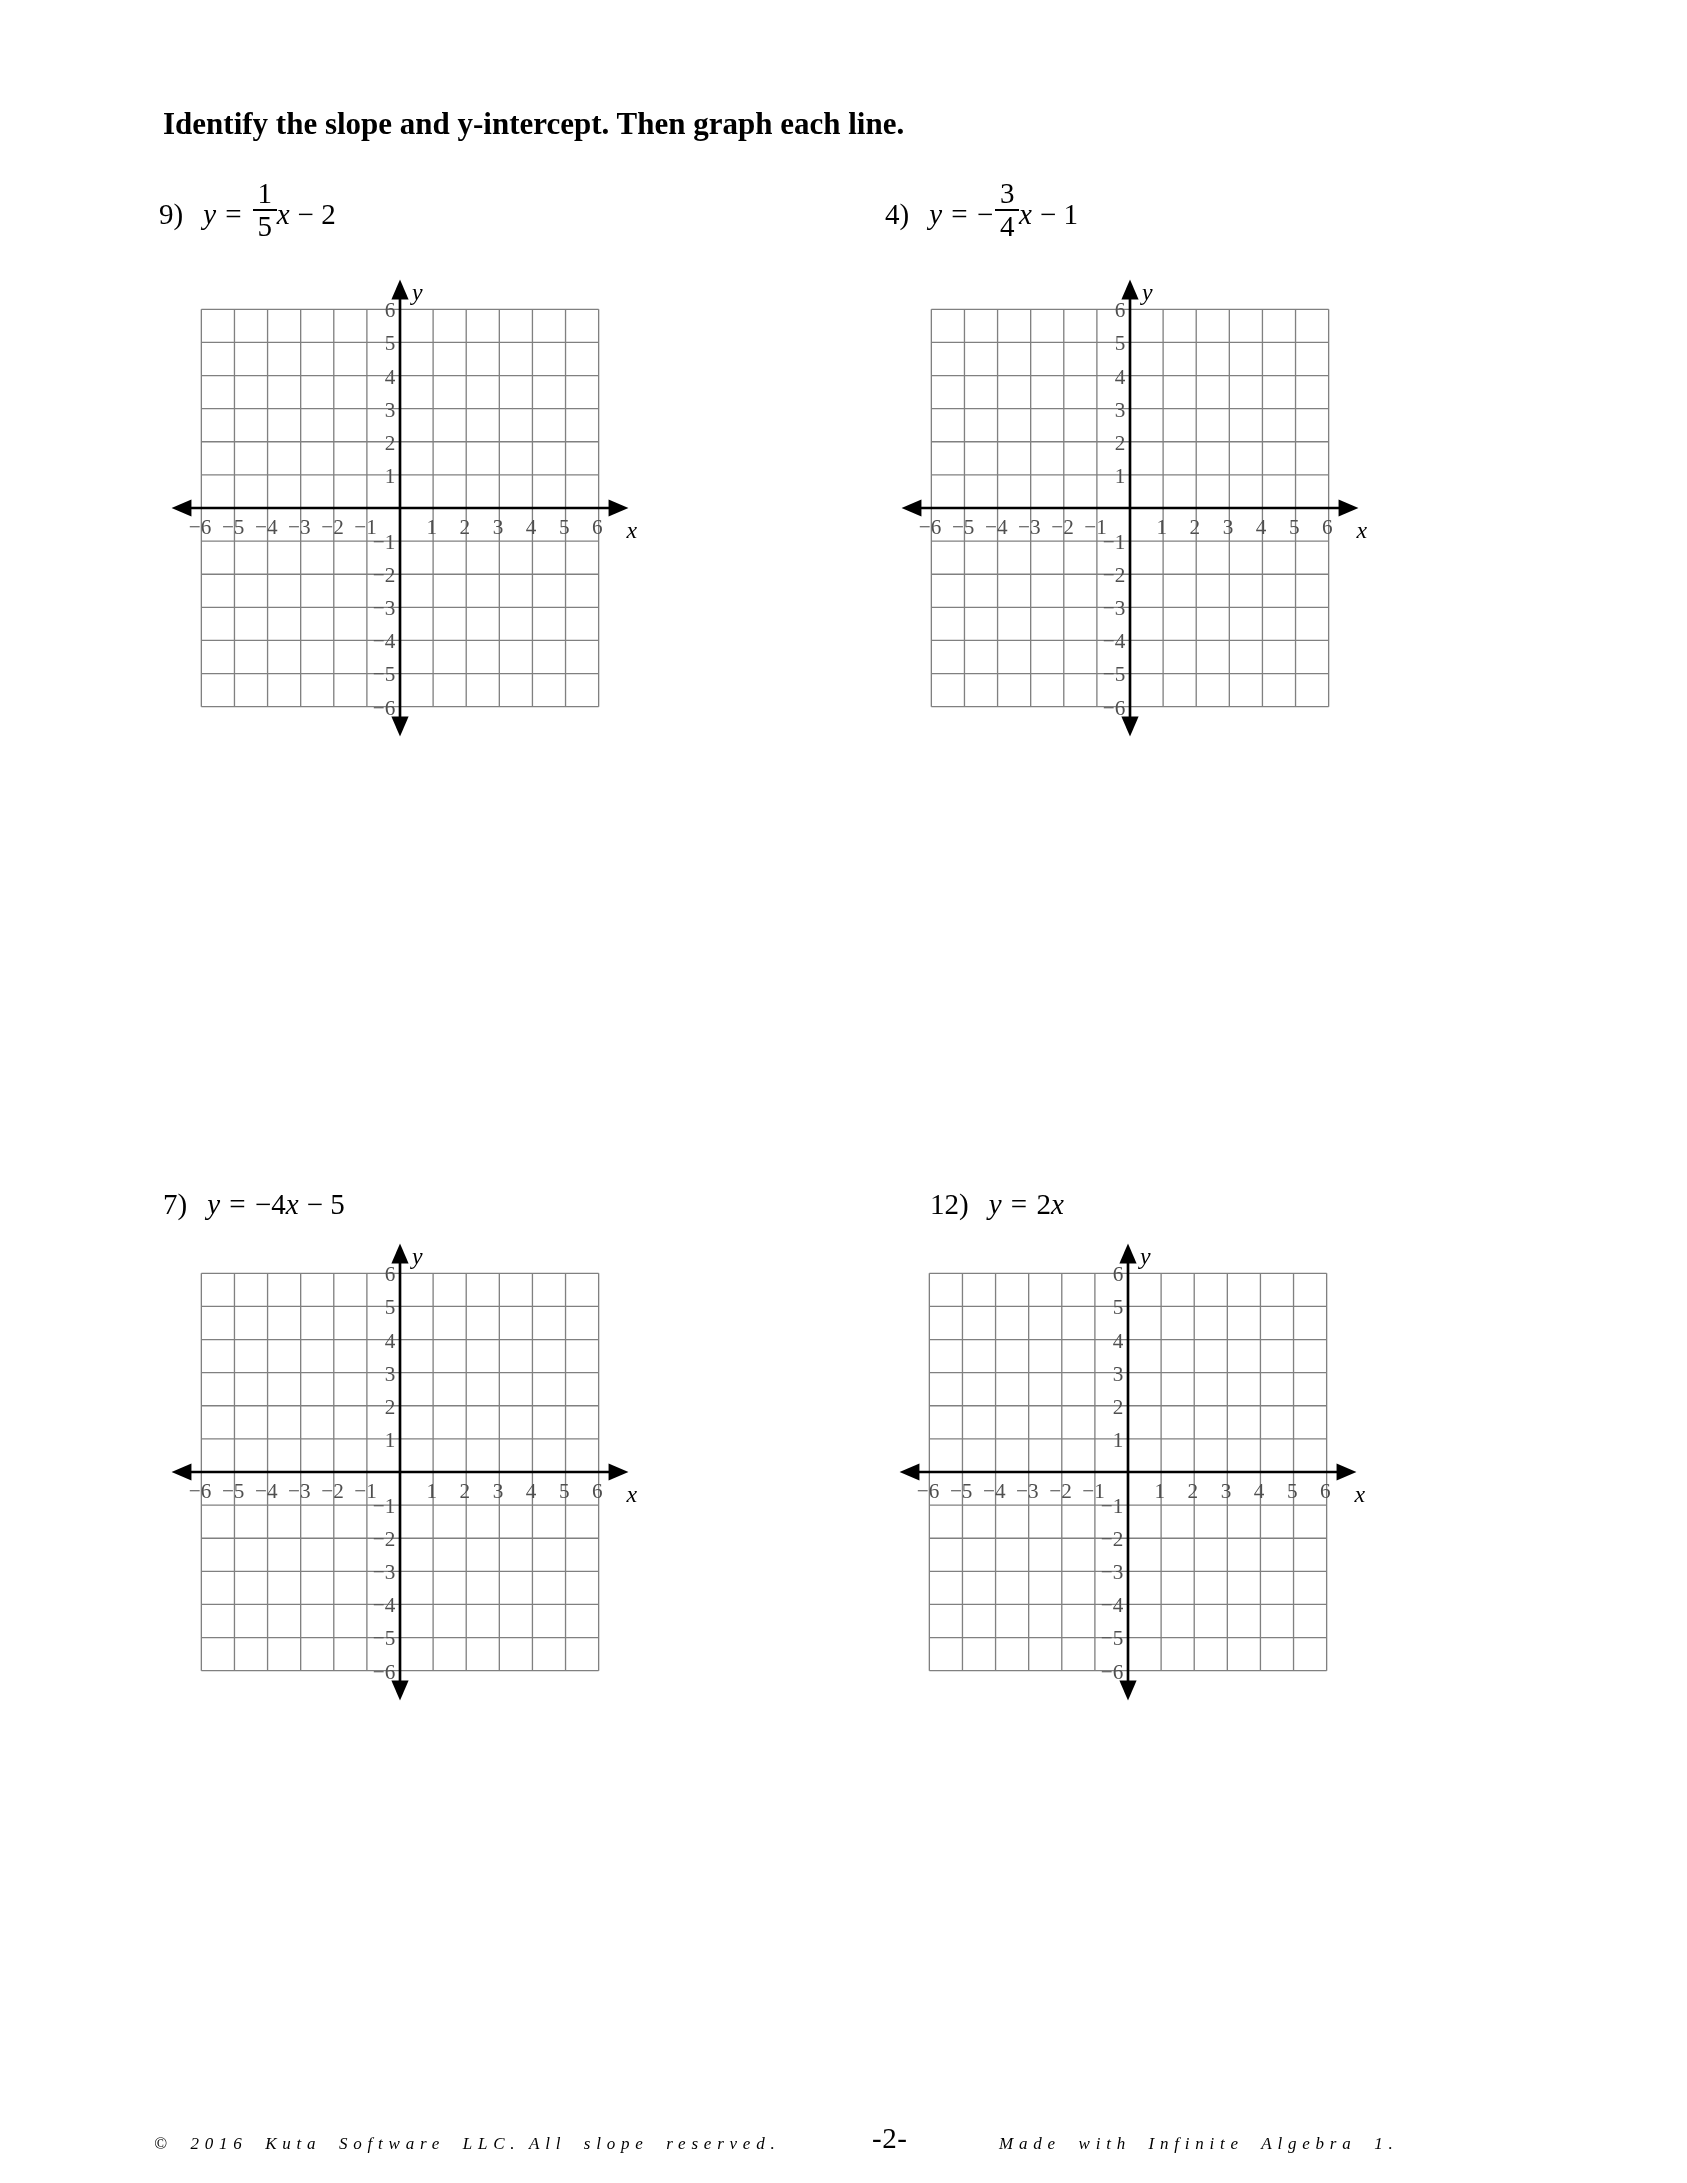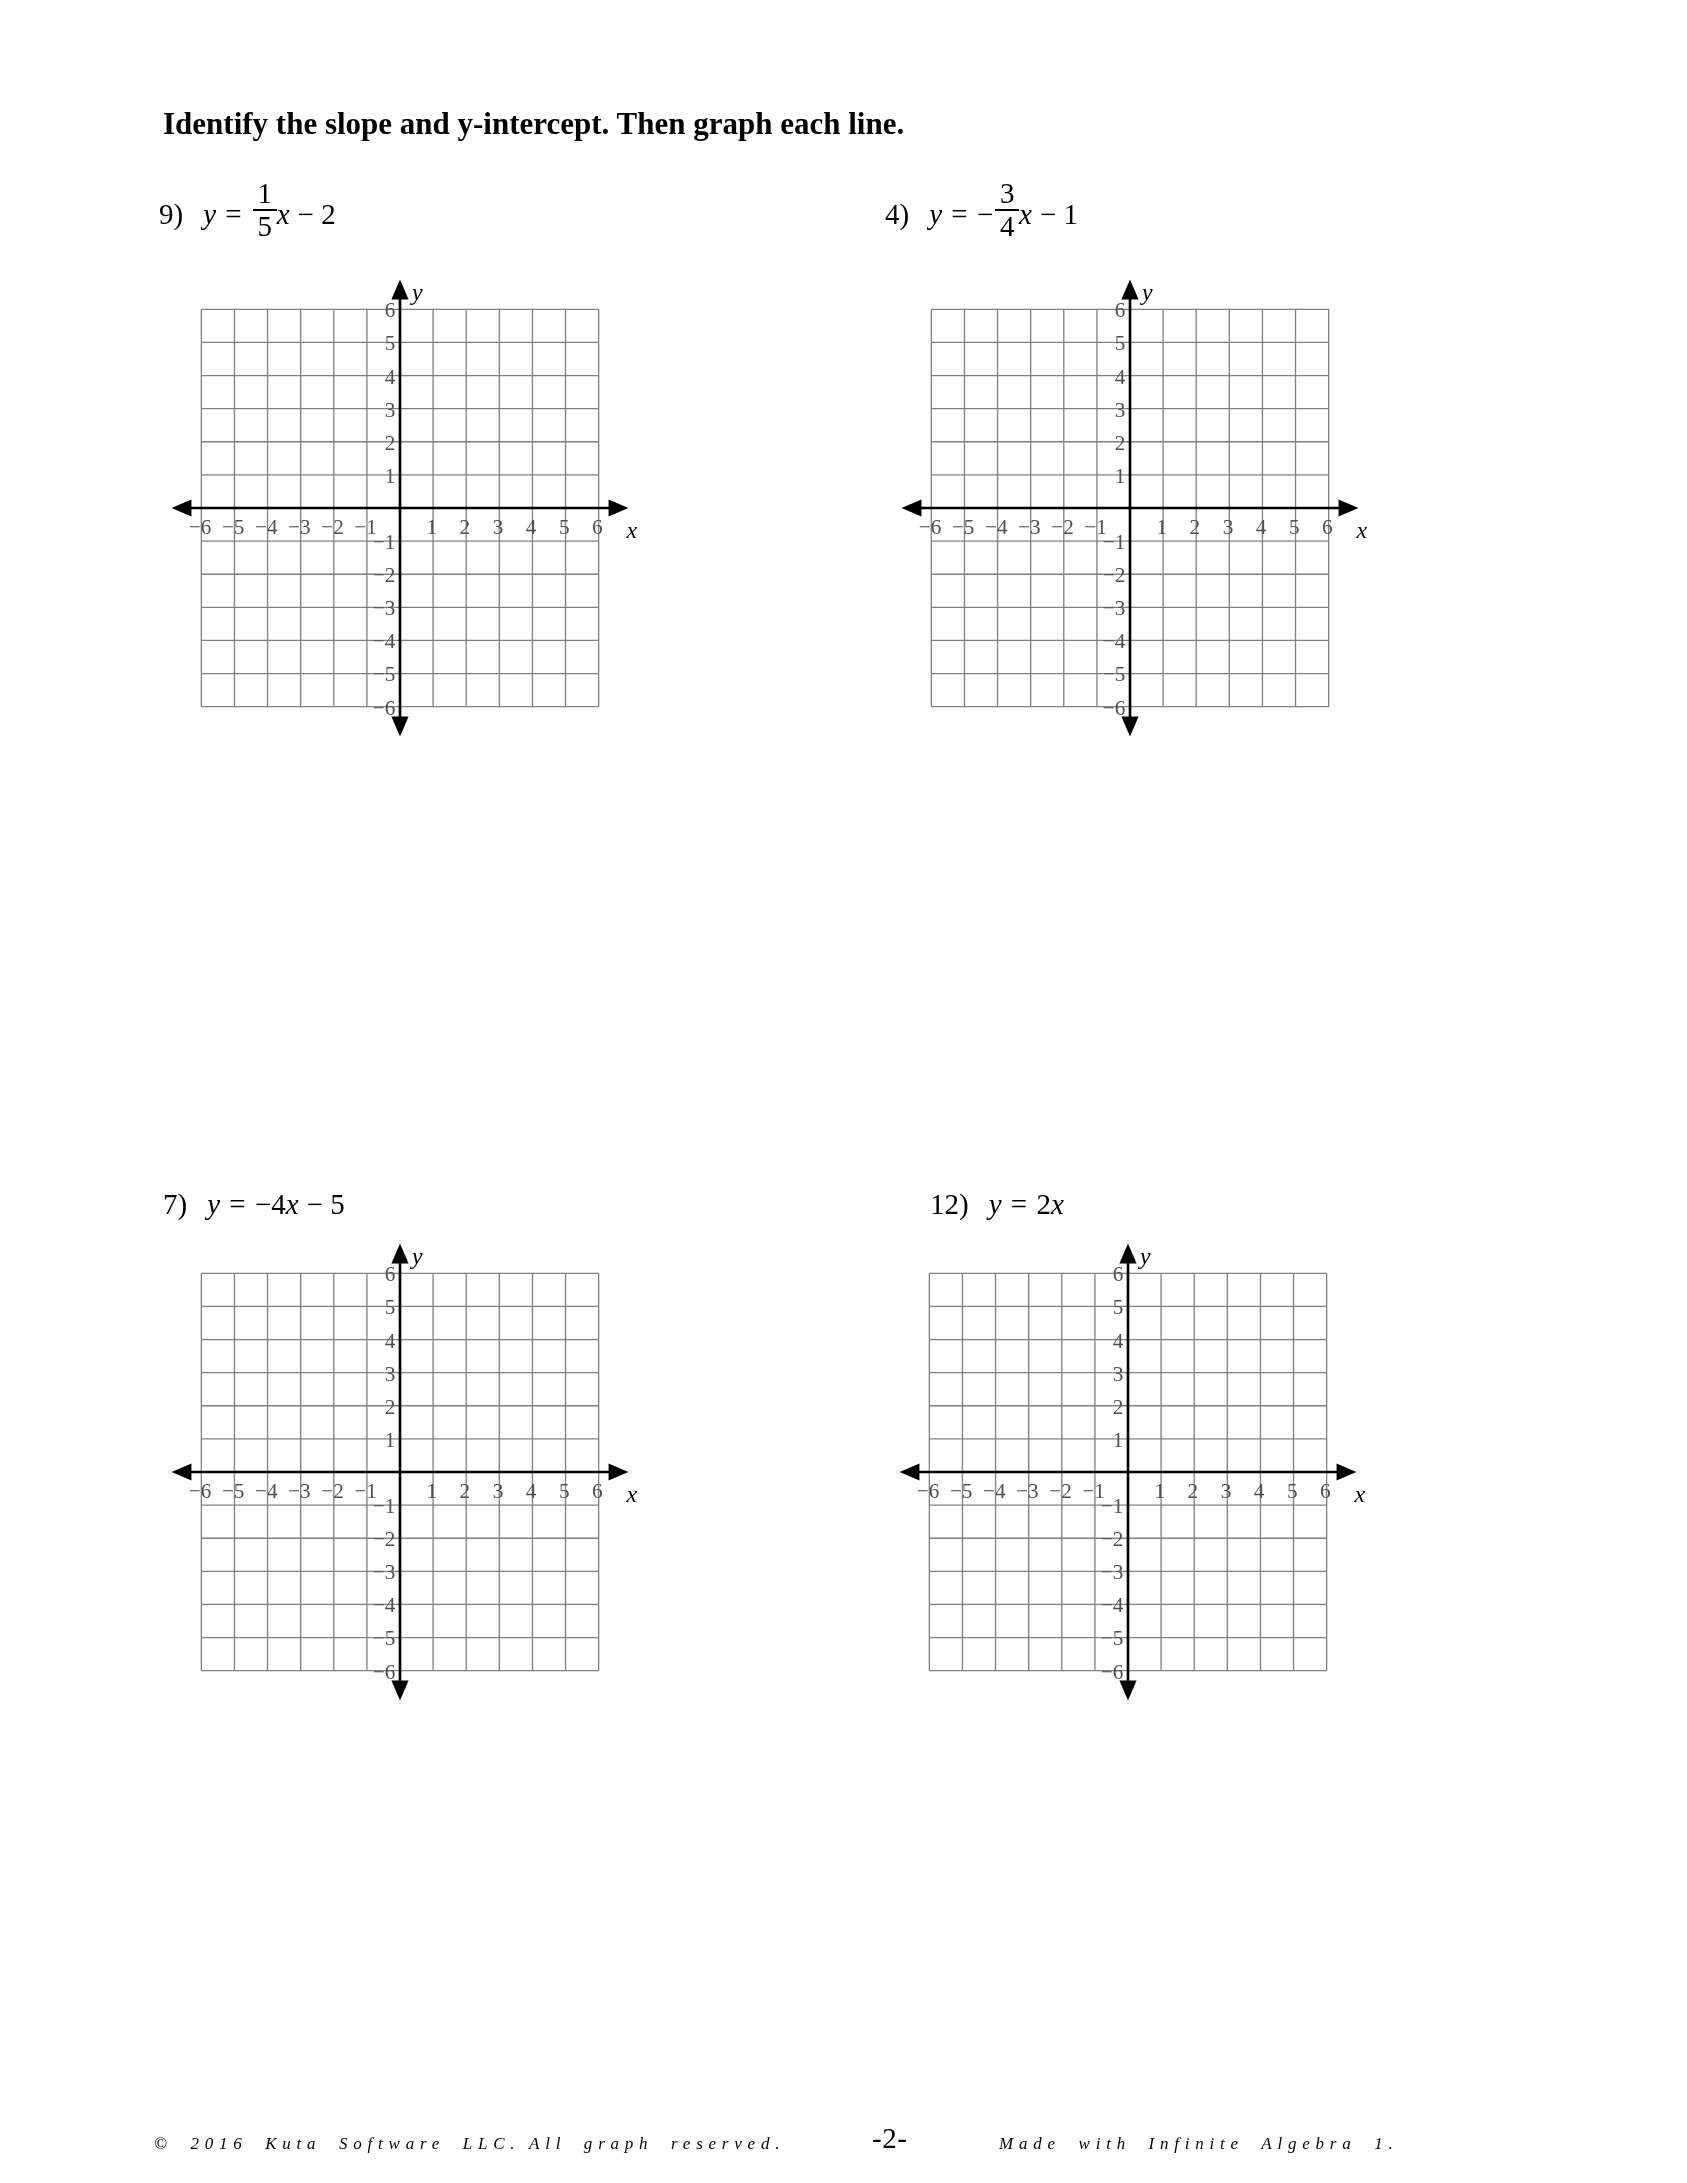--- a/index.html
+++ b/index.html
@@ -341,16 +341,16 @@
       <text x="-7" y="112" text-anchor="end" font-size="32" fill="#4f4f4f">−2</text>
       <text x="-7" y="162" text-anchor="end" font-size="32" fill="#4f4f4f">−3</text>
       <text x="-7" y="212" text-anchor="end" font-size="32" fill="#4f4f4f">−4</text>
       <text x="-7" y="262" text-anchor="end" font-size="32" fill="#4f4f4f">−5</text>
       <text x="-7" y="312" text-anchor="end" font-size="32" fill="#4f4f4f">−6</text>
       <text x="342" y="46" font-size="36" font-style="italic" fill="#000">x</text>
       <text x="18" y="-314" font-size="36" font-style="italic" fill="#000">y</text>
     </svg></div>
 
 <div class="fseg f1">© 2016 Kuta Software LLC.</div>
-<div class="fseg f2">All graph reserved.</div>
+<div class="fseg f2">All slope reserved.</div>
 <div class="pageno">-2-</div>
 <div class="fseg f3">Made with Infinite Algebra 1.</div>
 
 
 </body></html>

